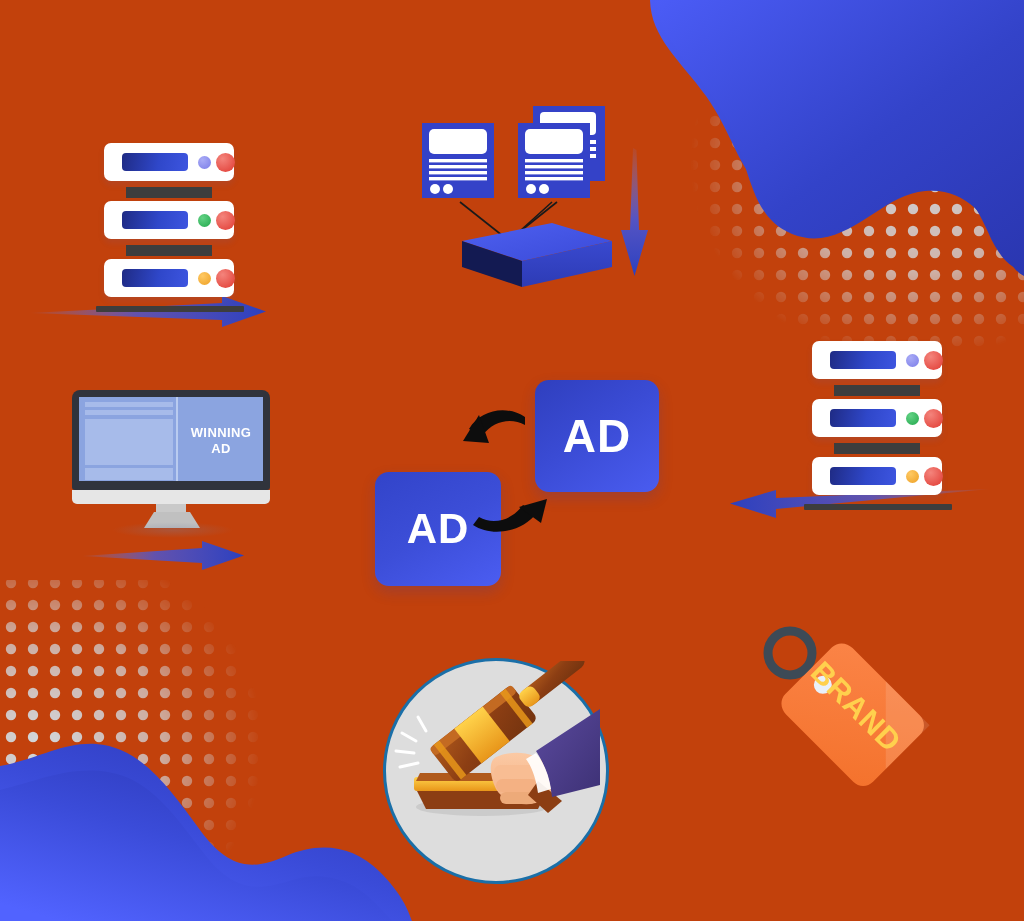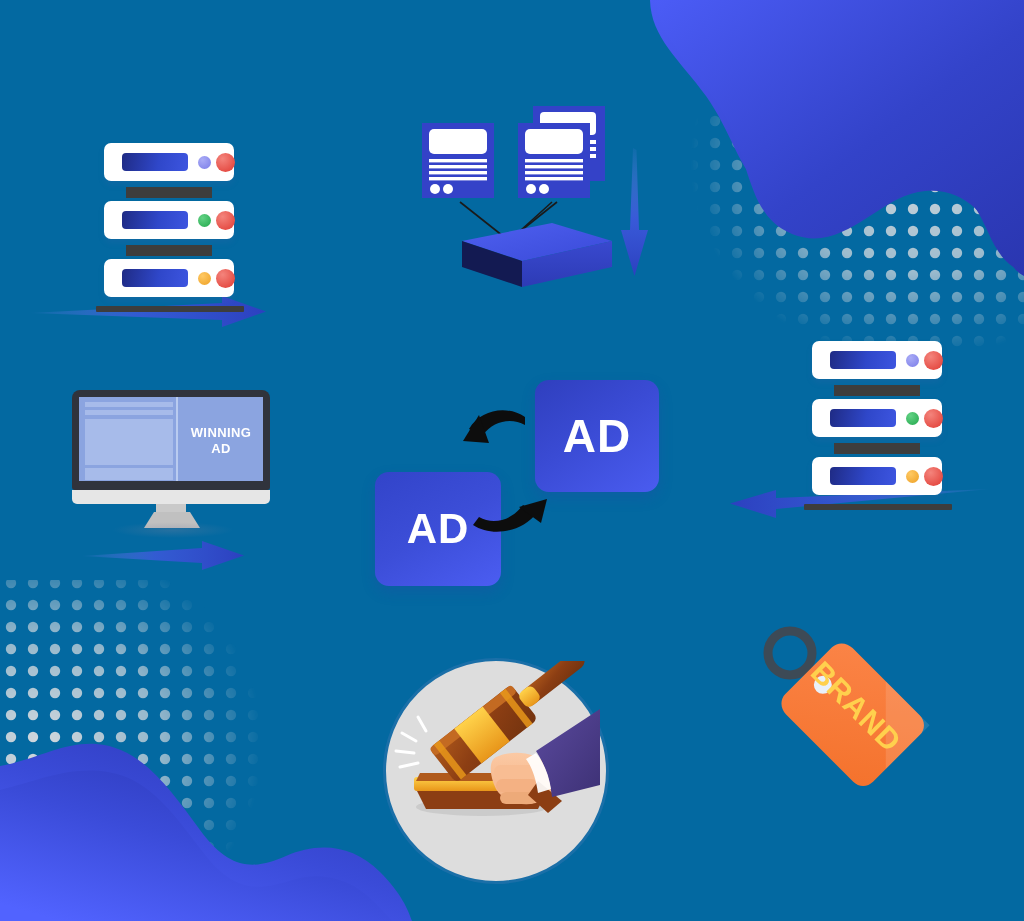--- a/index.html
+++ b/index.html
@@ -6,21 +6,21 @@
   body{
     width:1024px;height:921px;
     background:#e9f0fa;
     font-family:"Liberation Sans", sans-serif;
     overflow:hidden;
   }
   #stage{
     position:relative;
     width:1024px;height:921px;
     overflow:hidden;
-    background:#0369a1;
+    background:#c2410c;
   }
   .layer{position:absolute;top:0;left:0;width:1024px;height:921px;}
   .abs{position:absolute;}
 
   
   .rack{position:absolute;}
   .rack .unit{
     position:absolute;left:0;
     width:130px;height:38px;
     background:#ffffff;

